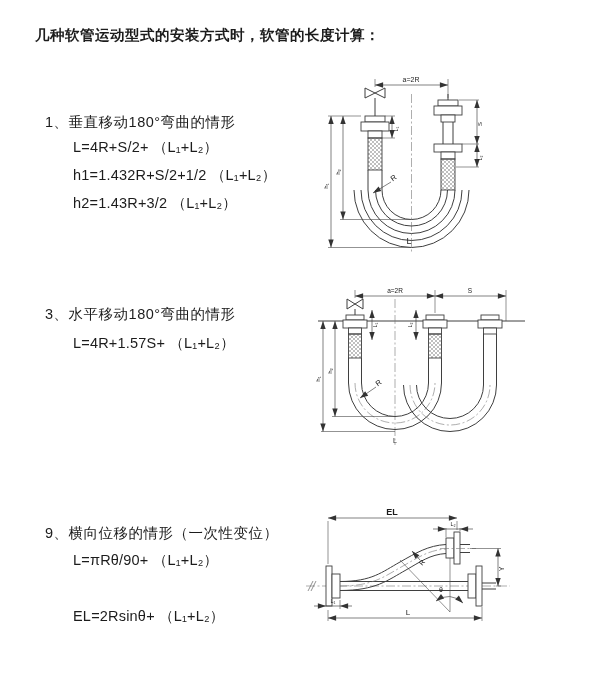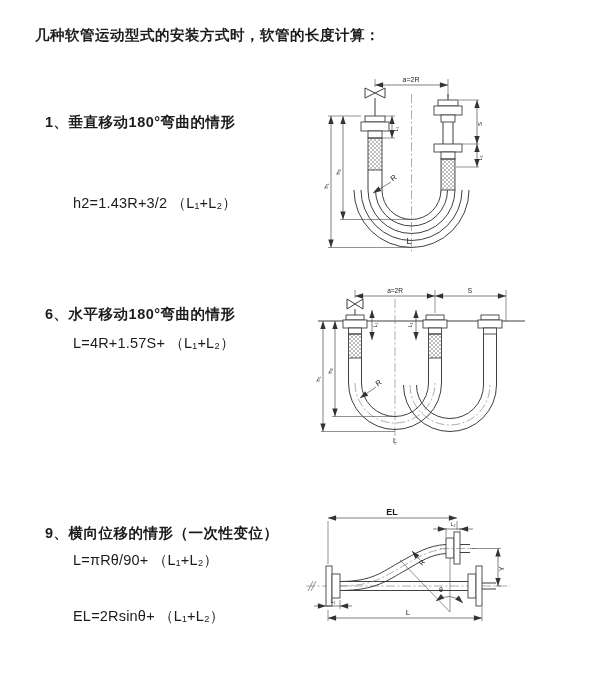--- a/index.html
+++ b/index.html
@@ -4,41 +4,43 @@
 <style>
   html,body{margin:0;padding:0;background:#fff;}
   .page{
     position:relative;width:600px;height:675px;background:#ffffff;
     font-family:"Liberation Sans","DejaVu Sans",sans-serif;color:#1c1c1c;
     border-right:3px solid #22c55e;border-bottom:1px solid #d4d4d4;
     overflow:hidden;
   }
   .abs{position:absolute;white-space:nowrap;}
   .title{left:35px;top:26px;font-size:14.5px;font-weight:700;letter-spacing:.5px;}
-  .heading{left:45px;font-size:14.5px;font-weight:700;letter-spacing:.5px;}
+  .heading{left:45px;font-size:14.5px;font-weight:400;letter-spacing:.5px;}
   .formula{left:73px;font-size:14.5px;font-weight:500;letter-spacing:.2px;}
   svg{position:absolute;overflow:visible;}
   .drw{stroke:#3f3f3f;stroke-width:1;fill:none;}
   .dim{stroke:#4a4a4a;stroke-width:.7;fill:none;}
   .thin{stroke:#4a4a4a;stroke-width:.6;fill:none;}
   .cl{stroke:#777;stroke-width:.6;fill:none;stroke-dasharray:9 2.5 2 2.5;}
   .fit{stroke:#3f3f3f;stroke-width:.9;fill:#fff;}
   .lbl{fill:#1c1c1c;font-family:"Liberation Sans","DejaVu Sans",sans-serif;}
 </style>
 </head>
 <body>
 
 <div class="page">
 
   <div class="abs title">几种软管运动型式的安装方式时，软管的长度计算：</div>
 
   <div class="abs heading" style="top:113px">1、垂直移动180°弯曲的情形</div>
+  <div class="abs formula" style="top:138px">L=4R+S/2+ （L₁+L₂）</div>
+  <div class="abs formula" style="top:166px">h1=1.432R+S/2+1/2 （L₁+L₂）</div>
   <div class="abs formula" style="top:194px">h2=1.43R+3/2 （L₁+L₂）</div>
 
-  <div class="abs heading" style="top:305px">6、水平移动180°弯曲的情形</div>
+  <div class="abs heading" style="top:305px">3、水平移动180°弯曲的情形</div>
   <div class="abs formula" style="top:334px">L=4R+1.57S+ （L₁+L₂）</div>
 
   <div class="abs heading" style="top:524px">9、横向位移的情形（一次性变位）</div>
   <div class="abs formula" style="top:551px">L=πRθ/90+ （L₁+L₂）</div>
   <div class="abs formula" style="top:607px">EL=2Rsinθ+ （L₁+L₂）</div>
 
   <svg style="left:315px;top:72px" width="285" height="193" viewBox="0 0 285 193">
     <defs>
       <marker id="ar1" viewBox="0 0 8 8" refX="7.6" refY="4" markerWidth="9" markerHeight="9" orient="auto-start-reverse" markerUnits="userSpaceOnUse">
         <path d="M0.4,1.6 L7.6,4 L0.4,6.4 Z" fill="#333"></path>

